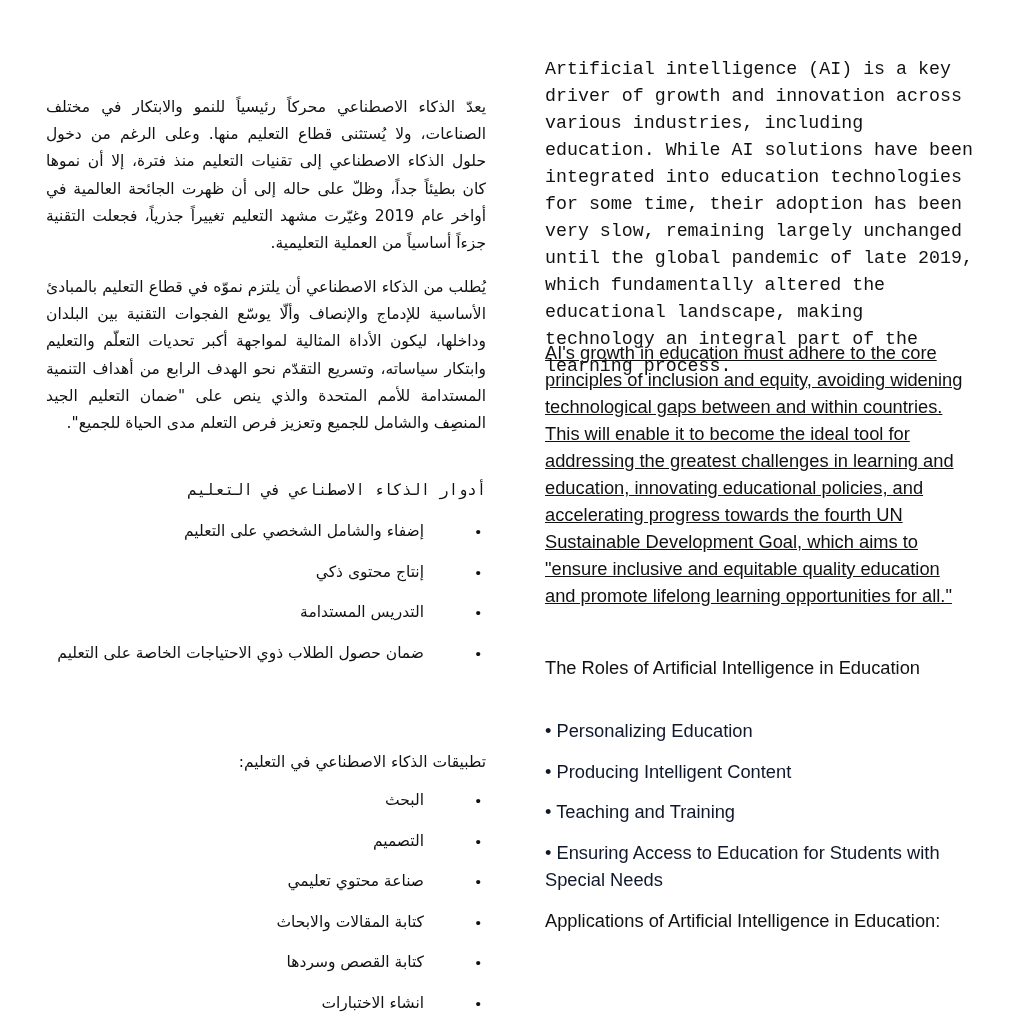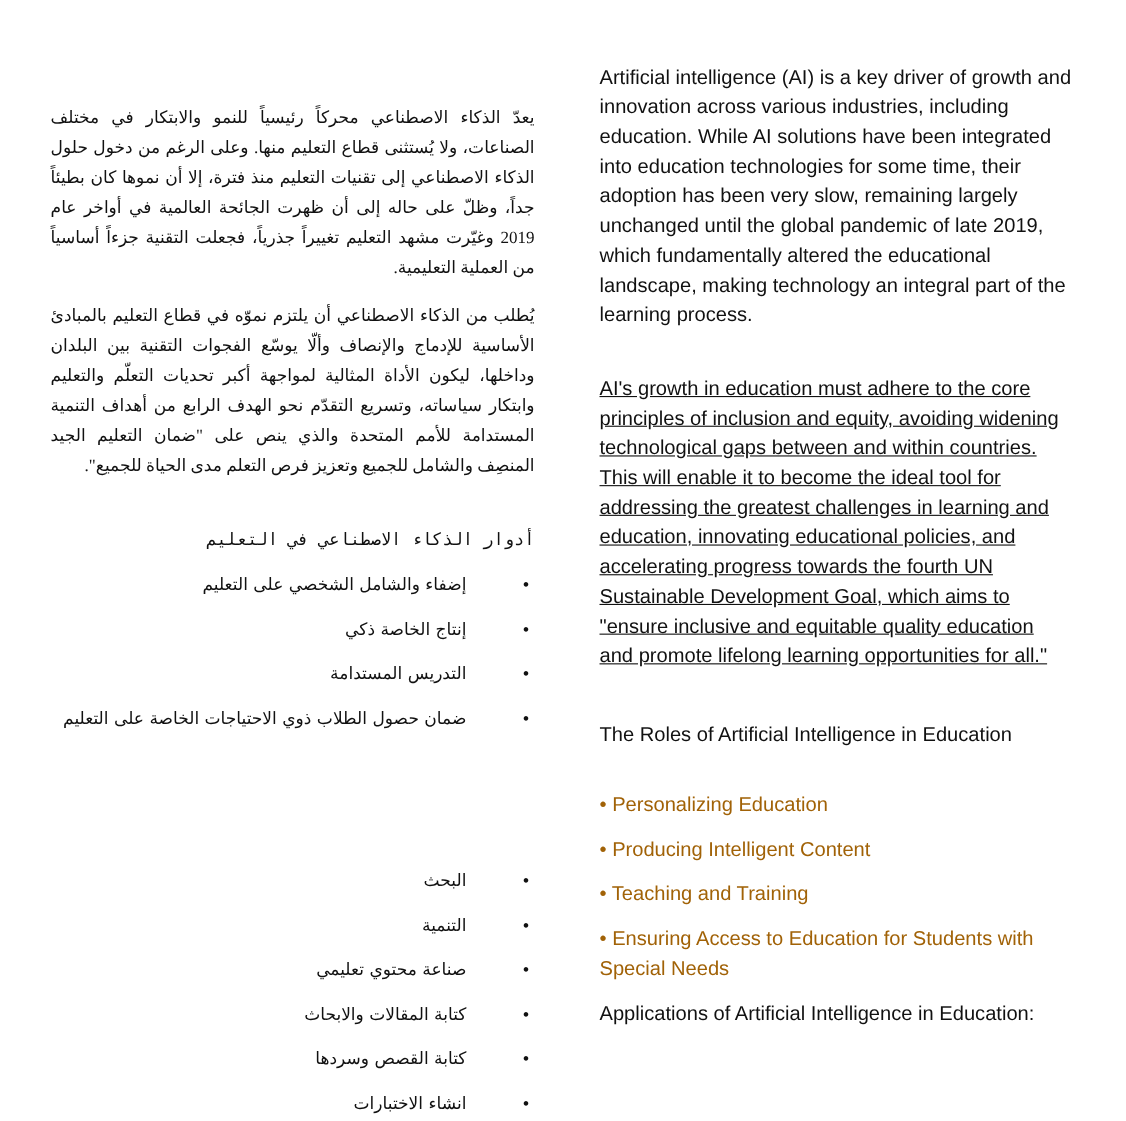--- a/index.html
+++ b/index.html
@@ -2,67 +2,68 @@
 <html><head>
 <meta charset="utf-8">
 <style>
   html, body { margin: 0; padding: 0; background: #ffffff; }
   body { width: 1024px; height: 1019px; position: relative; overflow: hidden; color: #111; }
   .page { position: absolute; left: 0; top: 0; width: 1024px; height: 1019px; }
 
   
   .ar { position: absolute; direction: rtl; text-align: right;
         font-family: "DejaVu Sans", sans-serif; font-size: 15.5px; color: #111; }
-  .ar-para { right: 538px; width: 440px; line-height: 27.2px; text-align: justify; text-align-last: right; font-family: Liberation Serif, serif; }
+  .ar-para { right: 538px; width: 440px; line-height: 27.2px; text-align: justify; text-align-last: right; }
   .ar-p1 { top: 94px; }
   .ar-p2 { top: 274px; }
   .ar-heading { right: 538px; white-space: nowrap; line-height: 27px; }
   .ar-h1 { top: 478px; font-family: Liberation Mono, monospace; }
   .ar-h2 { top: 749px; }
   .ar-list { position: absolute; right: 538px; width: 440px; margin: 0; padding: 0; list-style: none; }
   .ar-list li { position: relative; padding-right: 62px; line-height: 27px; }
   .ar-list li .dot { position: absolute; right: 5px; top: 0; font-family: "Liberation Sans", sans-serif; }
   .ar-l1 { top: 518px; }
   .ar-l1 li { margin-bottom: 13.5px; }
   .ar-l1 li.wrap { padding-right: 62px; }
   .ar-l2 { top: 787px; }
   .ar-l2 li { margin-bottom: 13.5px; }
 
   
   .en { position: absolute; left: 545px; width: 430px;
         font-family: "Liberation Sans", sans-serif; font-size: 18.3px; color: #111; line-height: 27px; }
-  .en-p1 { top: 56px; }
+  .en-p1 { top: 56px; font-family: Liberation Mono, monospace; }
   .en-p2 { top: 339px; text-decoration: underline; }
   .en-h1 { top: 654px; }
   .en-list { position: absolute; left: 545px; width: 430px; margin: 0; padding: 0; list-style: none;
-             font-family: "Liberation Sans", sans-serif; font-size: 18.3px; line-height: 27px; color: #a16207; }
+             font-family: "Liberation Sans", sans-serif; font-size: 18.3px; line-height: 27px; color: #0f172a; }
   .en-list li { margin-bottom: 13.5px; }
   .en-l1 { top: 717px; }
   .en-h2 { top: 907px; }
   .en-l2 { top: 974px; }
 </style>
 </head>
 <body>
 
 <div class="page">
 
   <div class="ar ar-para ar-p1">يعدّ الذكاء الاصطناعي محركاً رئيسياً للنمو والابتكار في مختلف الصناعات، ولا يُستثنى قطاع التعليم منها. وعلى الرغم من دخول حلول الذكاء الاصطناعي إلى تقنيات التعليم منذ فترة، إلا أن نموها كان بطيئاً جداً، وظلّ على حاله إلى أن ظهرت الجائحة العالمية في أواخر عام 2019 وغيّرت مشهد التعليم تغييراً جذرياً، فجعلت التقنية جزءاً أساسياً من العملية التعليمية.</div>
   <div class="ar ar-para ar-p2">يُطلب من الذكاء الاصطناعي أن يلتزم نموّه في قطاع التعليم بالمبادئ الأساسية للإدماج والإنصاف وألّا يوسّع الفجوات التقنية بين البلدان وداخلها، ليكون الأداة المثالية لمواجهة أكبر تحديات التعلّم والتعليم وابتكار سياساته، وتسريع التقدّم نحو الهدف الرابع من أهداف التنمية المستدامة للأمم المتحدة والذي ينص على "ضمان التعليم الجيد المنصِف والشامل للجميع وتعزيز فرص التعلم مدى الحياة للجميع".</div>
 
   <div class="ar ar-heading ar-h1">أدوار الذكاء الاصطناعي في التعليم</div>
   <ul class="ar ar-list ar-l1">
     <li><span class="dot">•</span><span>إضفاء والشامل الشخصي على التعليم</span></li>
-    <li><span class="dot">•</span><span>إنتاج الخاصة ذكي</span></li>
+    <li><span class="dot">•</span><span>إنتاج محتوى ذكي</span></li>
     <li><span class="dot">•</span><span>التدريس المستدامة</span></li>
     <li class="wrap"><span class="dot">•</span><span>ضمان حصول الطلاب ذوي الاحتياجات الخاصة على التعليم</span></li>
   </ul>
 
+  <div class="ar ar-heading ar-h2">تطبيقات الذكاء الاصطناعي في التعليم:</div>
   <ul class="ar ar-list ar-l2">
     <li><span class="dot">•</span><span>البحث</span></li>
-    <li><span class="dot">•</span><span>التنمية</span></li>
+    <li><span class="dot">•</span><span>التصميم</span></li>
     <li><span class="dot">•</span><span>صناعة محتوي تعليمي</span></li>
     <li><span class="dot">•</span><span>كتابة المقالات والابحاث</span></li>
     <li><span class="dot">•</span><span>كتابة القصص وسردها</span></li>
     <li><span class="dot">•</span><span>انشاء الاختبارات</span></li>
   </ul>
 
   <div class="en en-p1">Artificial intelligence (AI) is a key driver of growth and innovation across various industries, including education. While AI solutions have been integrated into education technologies for some time, their adoption has been very slow, remaining largely unchanged until the global pandemic of late 2019, which fundamentally altered the educational landscape, making technology an integral part of the learning process.</div>
   <div class="en en-p2">AI's growth in education must adhere to the core principles of inclusion and equity, avoiding widening technological gaps between and within countries. This will enable it to become the ideal tool for addressing the greatest challenges in learning and education, innovating educational policies, and accelerating progress towards the fourth UN Sustainable Development Goal, which aims to "ensure inclusive and equitable quality education and promote lifelong learning opportunities for all."</div>
   <div class="en en-h1">The Roles of Artificial Intelligence in Education</div>
   <ul class="en-list en-l1">

